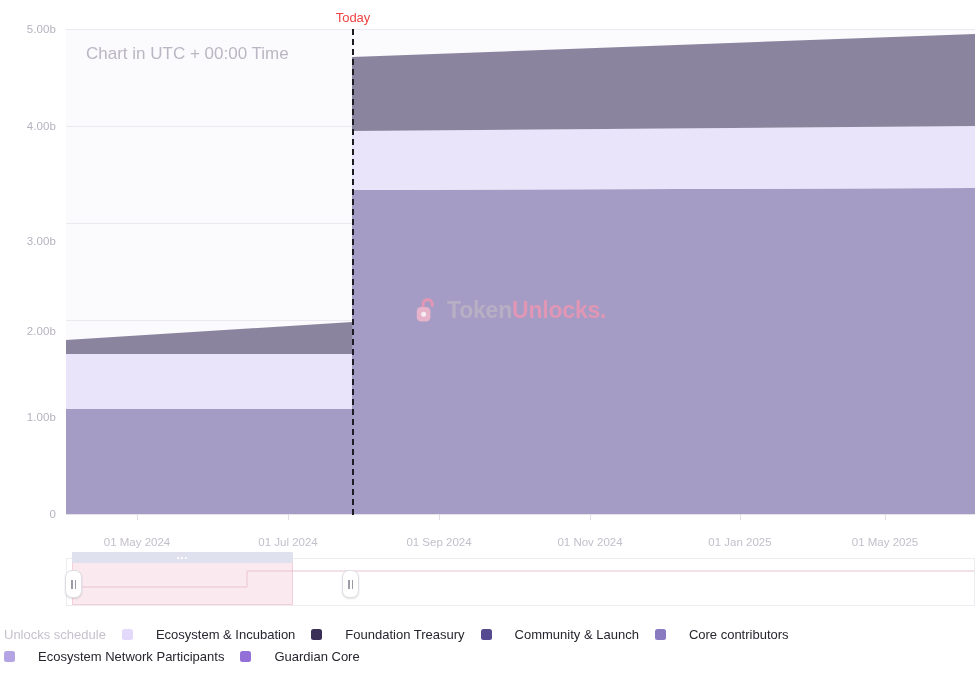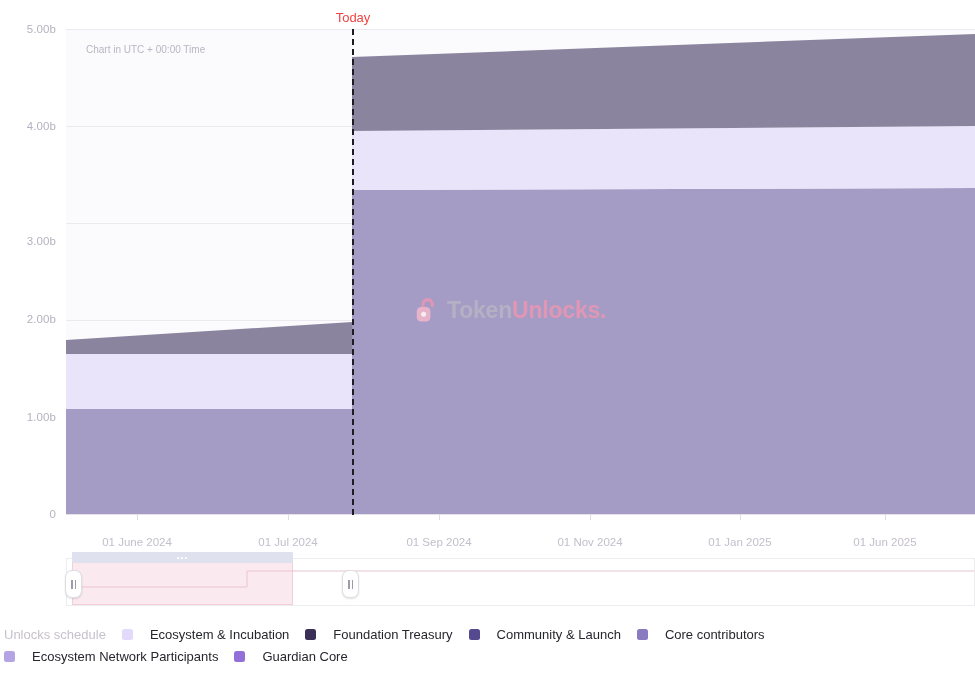--- a/index.html
+++ b/index.html
@@ -111,21 +111,21 @@
     font-size: 13px;
     color: #ef4444;
     white-space: nowrap;
     line-height: 1;
   }
 
   .utc-note {
     position: absolute;
     left: 86px;
     top: 45px;
-    font-size: 10px;
+    font-size: 17px;
     color: #bab6c3;
     line-height: 1;
   }
 
   
   .watermark {
     position: absolute;
     left: 416px;
     top: 297px;
     display: flex;
@@ -229,21 +229,21 @@
   }
   .legend-title {
     font-size: 13px;
     color: #c6c2cd;
     line-height: 1;
     text-align: right;
   }
   .legend-item {
     display: flex;
     align-items: center;
-    gap: 17px;
+    gap: 23px;
     cursor: pointer;
     line-height: 1;
   }
   .legend-swatch {
     width: 11px;
     height: 11px;
     border-radius: 2.5px;
     flex: 0 0 auto;
   }
   .legend-label {
@@ -265,21 +265,21 @@
     <div class="grid-line" style="top:29px"></div>
     <div class="grid-line" style="top:126px"></div>
     <div class="grid-line" style="top:223px"></div>
     <div class="grid-line" style="top:320px"></div>
     <div class="grid-line" style="top:417px"></div>
     <div class="axis-base"></div>
 
     <div class="y-label" style="top:24px">5.00b</div>
     <div class="y-label" style="top:121px">4.00b</div>
     <div class="y-label" style="top:236px">3.00b</div>
-    <div class="y-label" style="top:314px">2.00b</div>
+    <div class="y-label" style="top:326px">2.00b</div>
     <div class="y-label" style="top:412px">1.00b</div>
     <div class="y-label" style="top:509px">0</div>
 
     <svg class="areas" viewBox="0 0 909 485" preserveAspectRatio="none">
 
       <path d="M 0 380 L 286 380 L 286 485 L 0 485 Z" fill="#a49cc4"></path>
       <path d="M 286 161 L 909 159 L 909 485 L 286 485 Z" fill="#a49cc4"></path>
 
       <path d="M 0 325 L 286 325 L 286 380 L 0 380 Z" fill="#e9e4fa"></path>
       <path d="M 286 102 L 909 97 L 909 159 L 286 161 Z" fill="#e9e4fa"></path>
@@ -304,26 +304,26 @@
       </div>
     </div>
 
     <div class="x-tick" style="left:137px"></div>
     <div class="x-tick" style="left:288px"></div>
     <div class="x-tick" style="left:439px"></div>
     <div class="x-tick" style="left:590px"></div>
     <div class="x-tick" style="left:740px"></div>
     <div class="x-tick" style="left:885px"></div>
 
-    <div class="x-label" style="left:137px">01 June 2024</div>
+    <div class="x-label" style="left:137px">01 May 2024</div>
     <div class="x-label" style="left:288px">01 Jul 2024</div>
     <div class="x-label" style="left:439px">01 Sep 2024</div>
     <div class="x-label" style="left:590px">01 Nov 2024</div>
     <div class="x-label" style="left:740px">01 Jan 2025</div>
-    <div class="x-label" style="left:885px">01 Jun 2025</div>
+    <div class="x-label" style="left:885px">01 May 2025</div>
 
     <div class="brush">
       <svg class="brush-mini" viewBox="0 0 907 46" preserveAspectRatio="none">
         <path d="M 0 28 L 180 28 L 180 12 L 907 12" stroke="#e7c3d1" stroke-width="1" fill="none"></path>
       </svg>
       <div class="brush-selection"></div>
       <div class="brush-topbar">
         <span class="brush-topbar-dots">•••</span>
       </div>
       <div class="handle handle-left">

